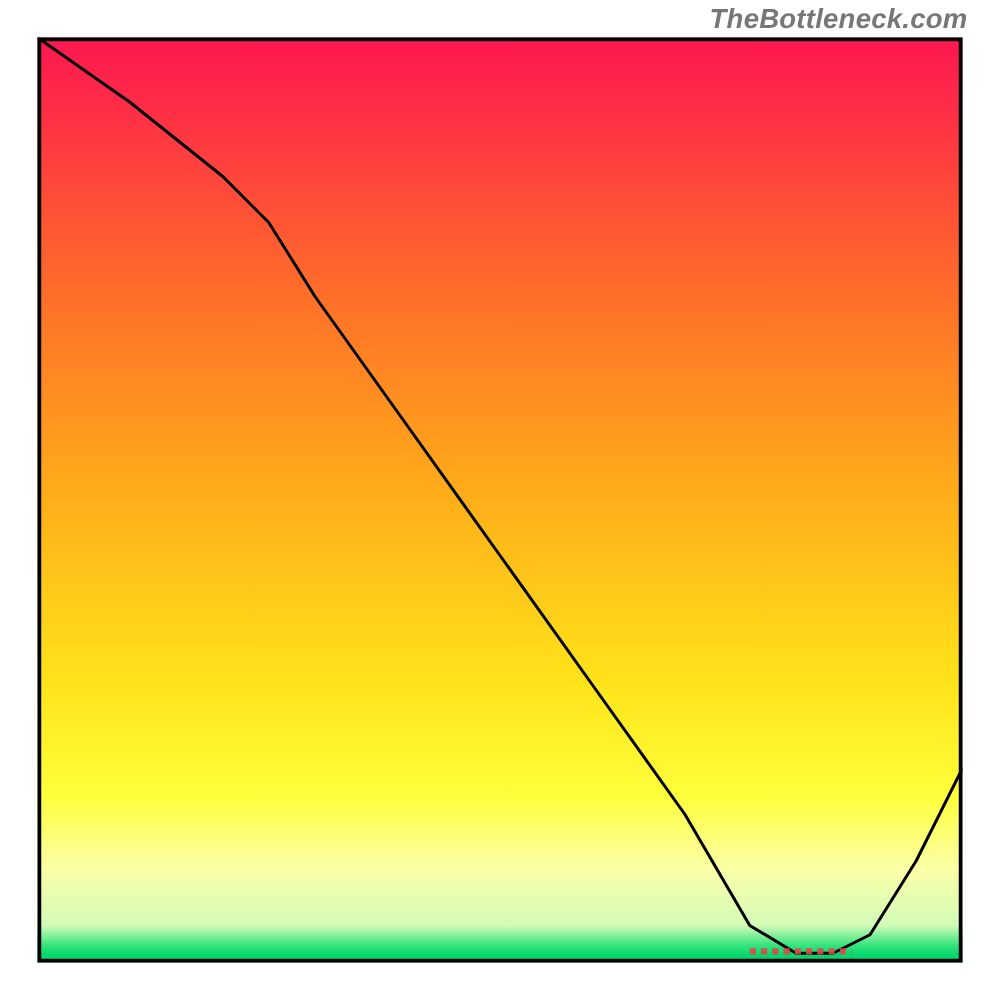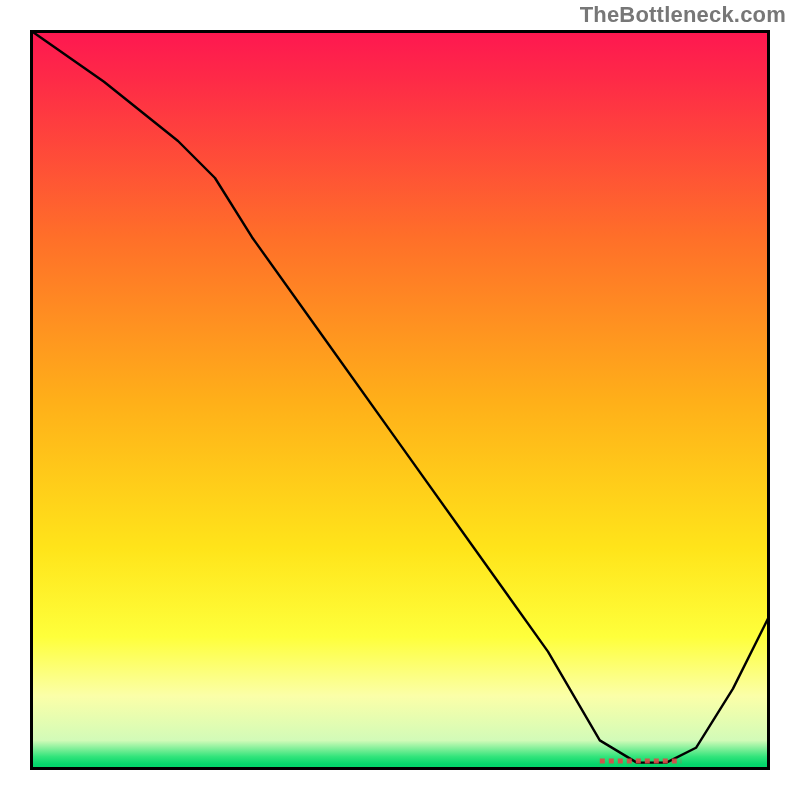--- a/index.html
+++ b/index.html
@@ -12,26 +12,27 @@
     overflow: hidden;
   }
   .container {
     position: relative;
     width: 800px;
     height: 800px;
   }
   .watermark {
     position: absolute;
     top: 2px;
-    right: 14px;
+    right: 26px;
     font-size: 22px;
     font-weight: 700;
     color: #777;
     letter-spacing: 0.2px;
     user-select: none;
+    font-style: italic;
   }
   .plot-area {
     position: absolute;
     left: 30px;
     top: 30px;
     width: 740px;
     height: 740px;
     box-sizing: border-box;
   }
   .gradient {

